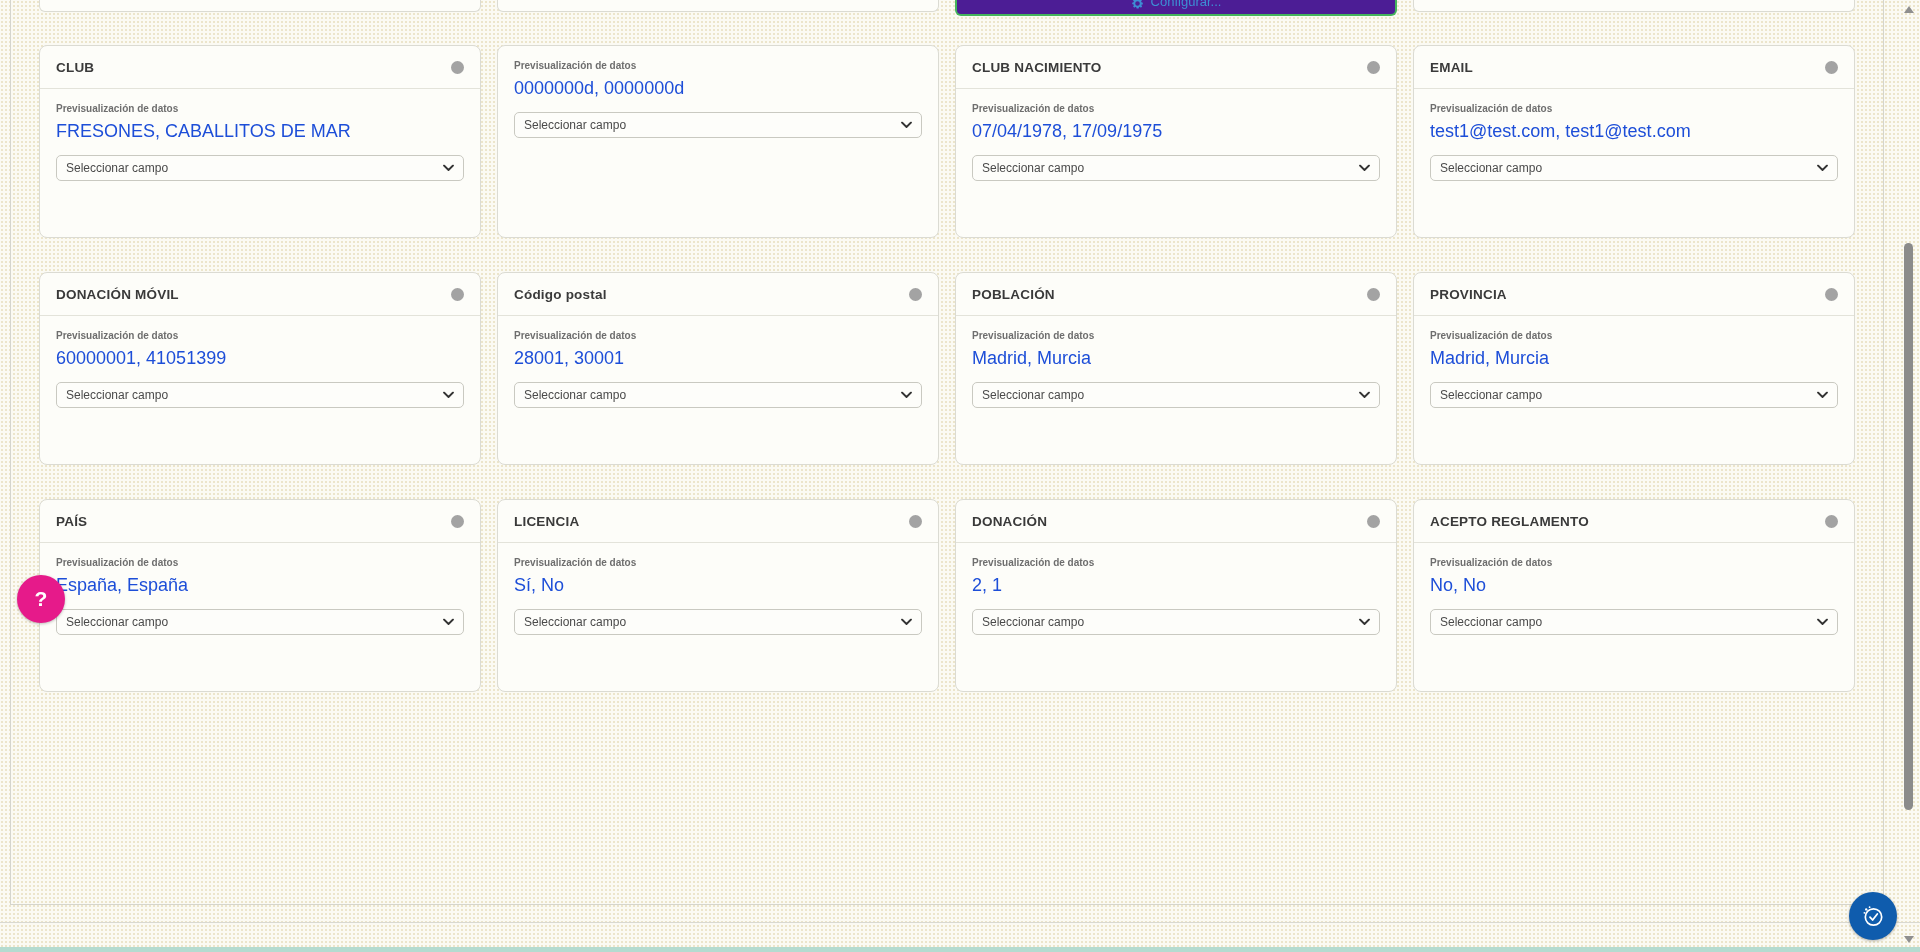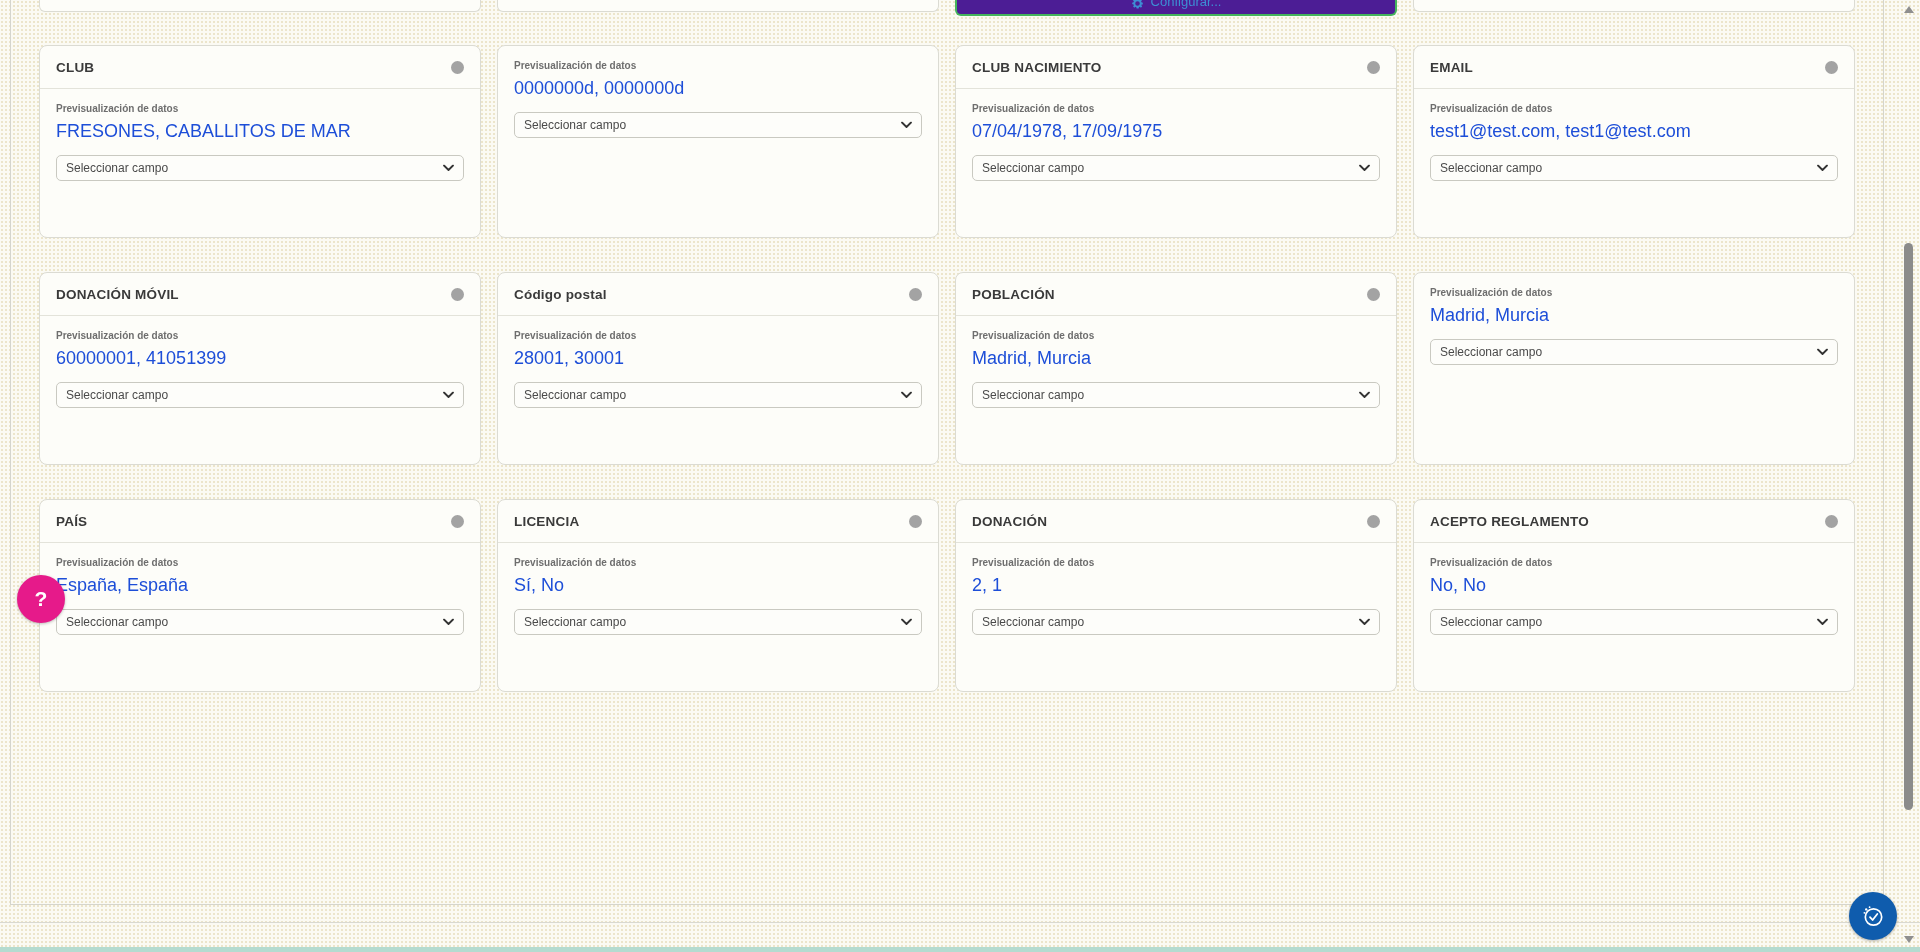--- a/index.html
+++ b/index.html
@@ -290,20 +290,24 @@
         <span class="chevron">
           <svg width="11" height="7" viewBox="0 0 11 7">
             <path d="M1 1 L5.5 5.5 L10 1" fill="none" stroke="#333333" stroke-width="1.8" stroke-linecap="round" stroke-linejoin="round"></path>
           </svg>
         </span>
       </div>
     </div>
   </div>
 
   <div class="card field-card">
+    <div class="card-header">
+      <span class="card-title">PROVINCIA</span>
+      <span class="status-dot"></span>
+    </div>
     <div class="card-body">
       <div class="preview-label">Previsualización de datos</div>
       <div class="preview-data">Madrid, Murcia</div>
       <div class="select-wrap">
         <select class="field-select"><option>Seleccionar campo</option></select>
         <span class="chevron">
           <svg width="11" height="7" viewBox="0 0 11 7">
             <path d="M1 1 L5.5 5.5 L10 1" fill="none" stroke="#333333" stroke-width="1.8" stroke-linecap="round" stroke-linejoin="round"></path>
           </svg>
         </span>

